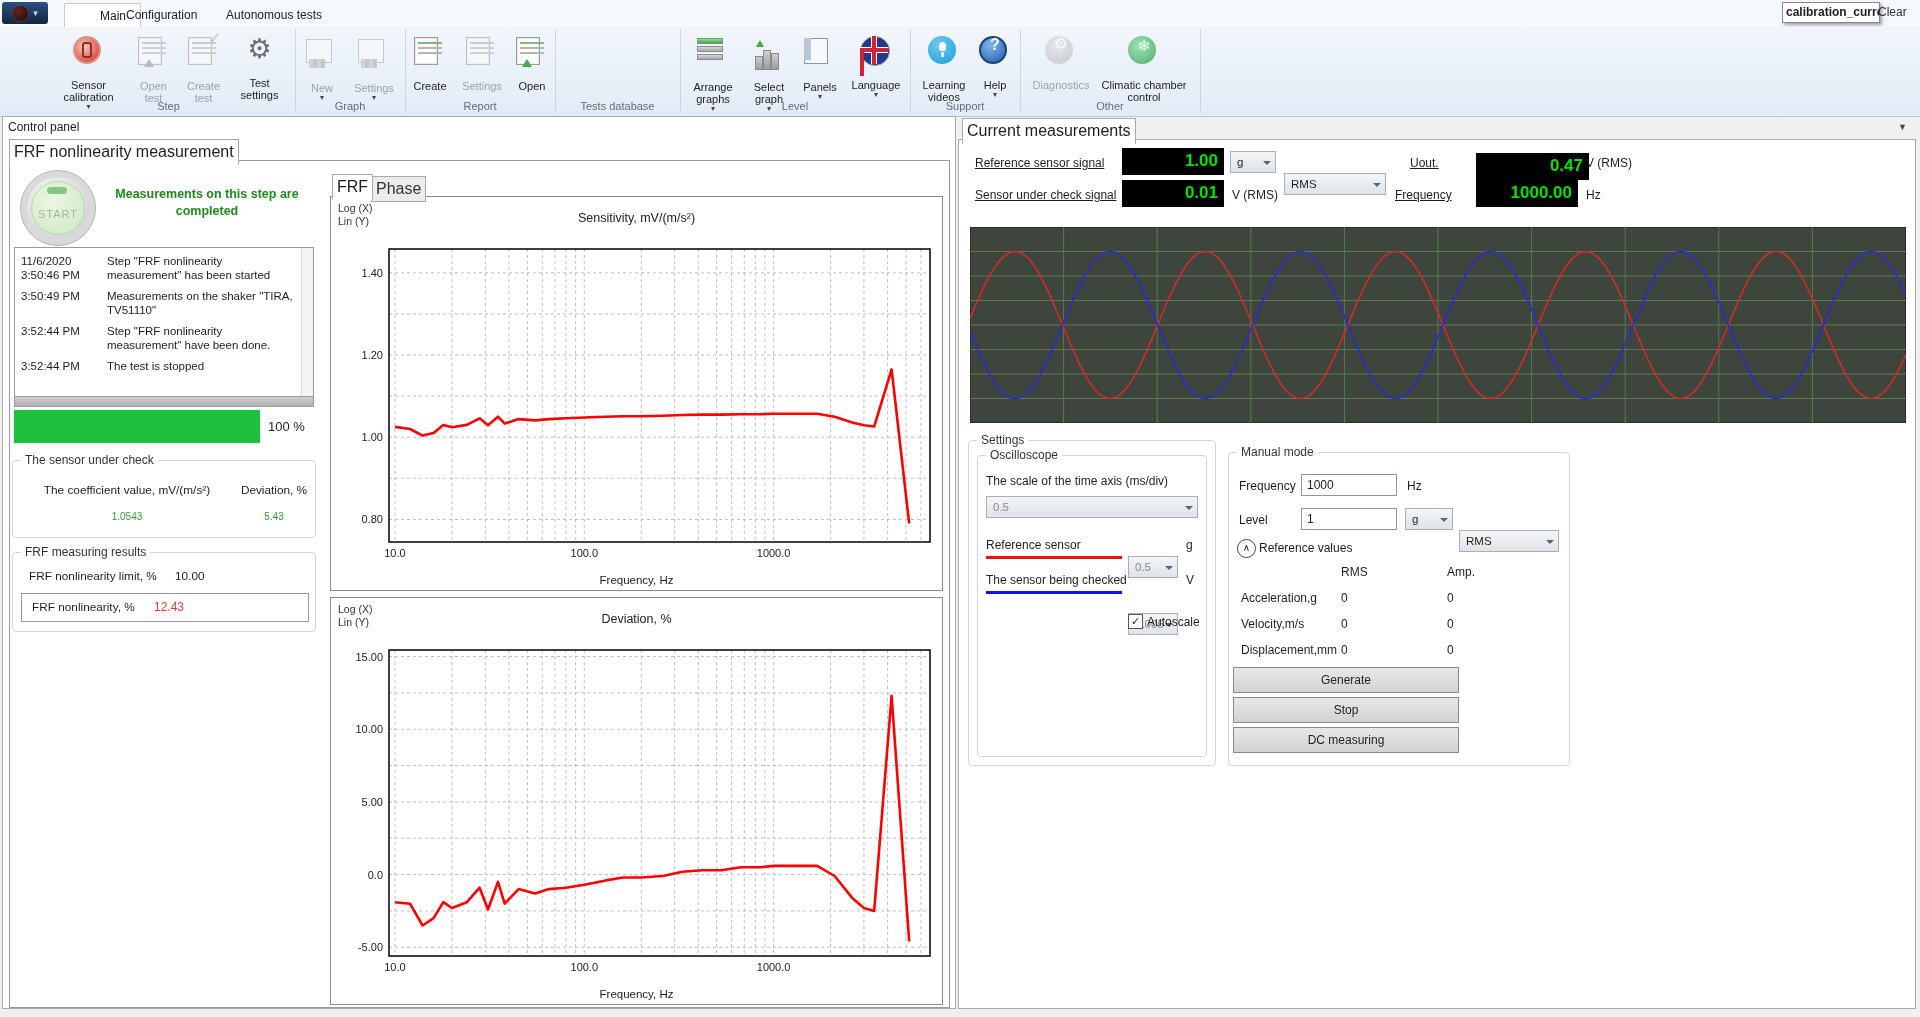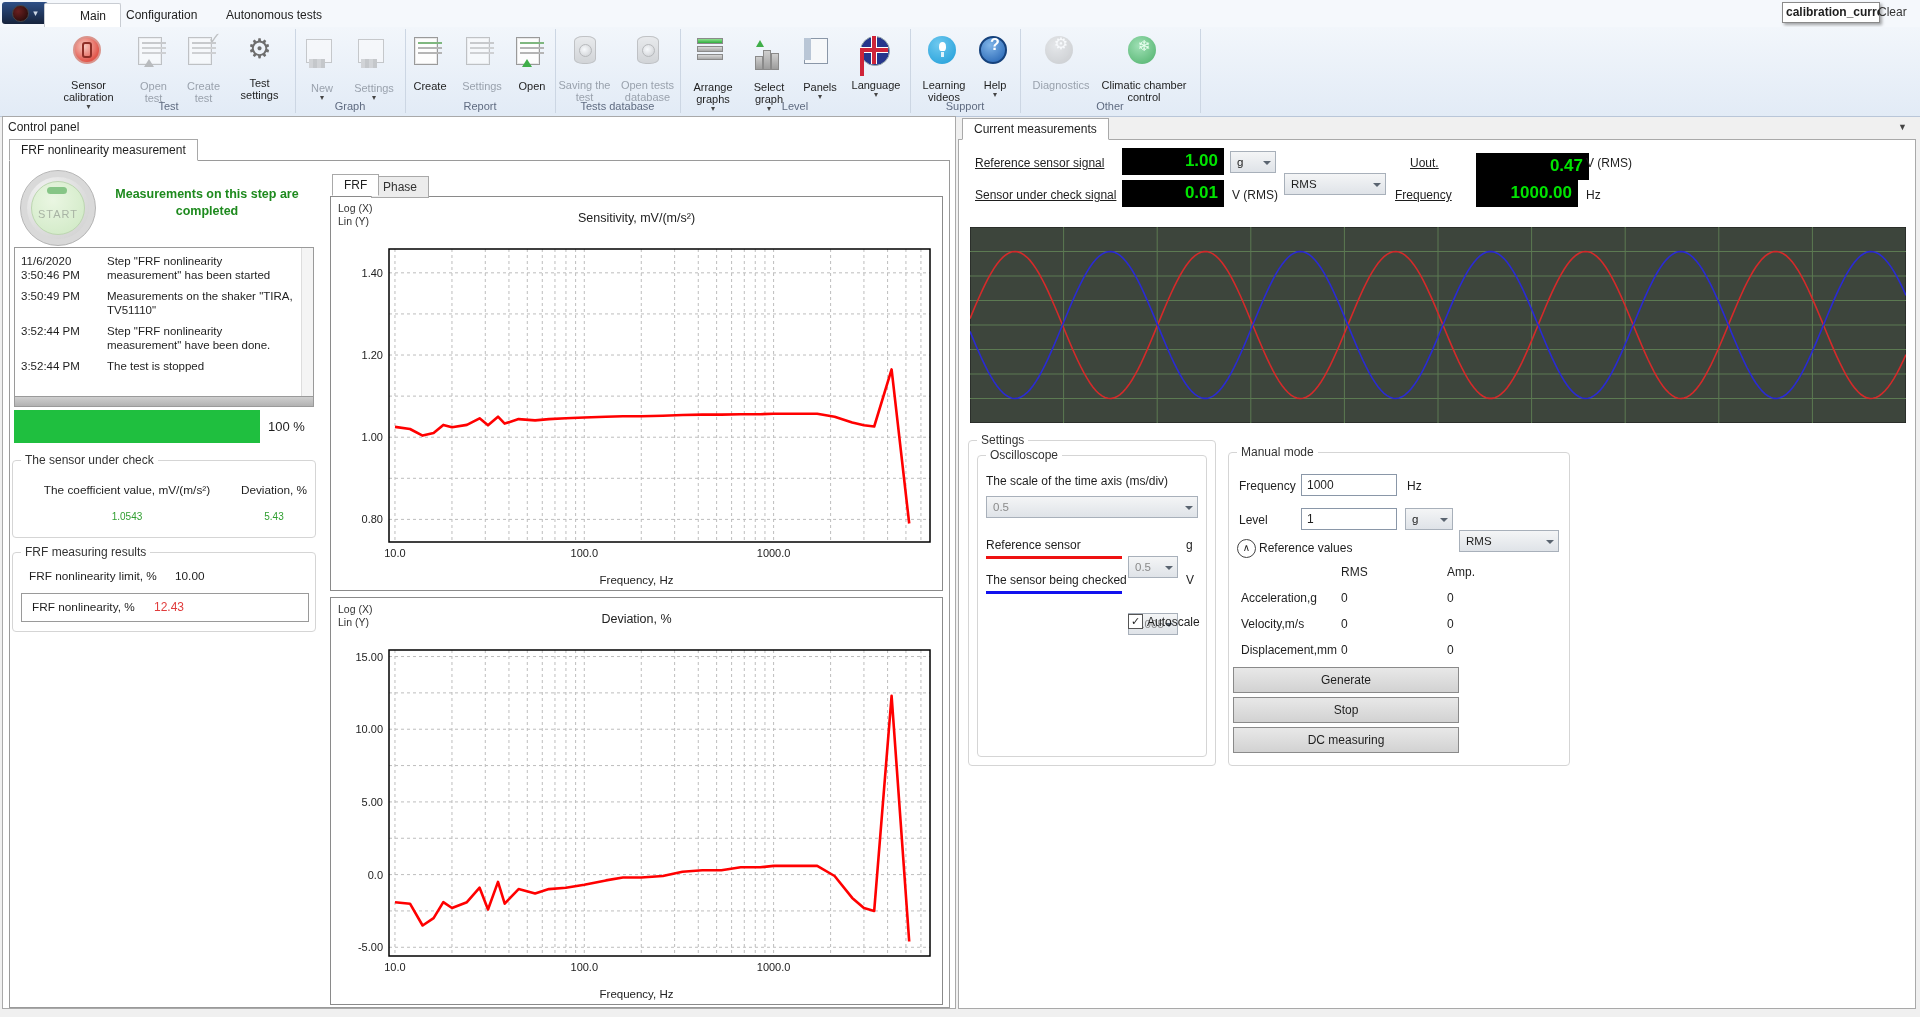--- a/index.html
+++ b/index.html
@@ -65,21 +65,21 @@
   .ic-bulb:after{content:"";position:absolute;left:11px;top:6px;width:7px;height:9px;border-radius:50% 50% 40% 40%;background:#fff;}
   .ic-bulb:before{content:"";position:absolute;left:13px;top:16px;width:3px;height:5px;background:#dff3fc;}
   .ic-help{width:28px;height:28px;margin-top:2px;border-radius:50%;background:radial-gradient(circle at 38% 30%,#7fb4e8,#1f5fb0);border:2px solid #16427c;box-sizing:border-box;}
   .ic-help:after{content:"?";position:absolute;left:0;right:0;top:3px;color:#fff;font-size:16px;font-weight:bold;}
   .ic-diag{width:28px;height:28px;margin-top:2px;border-radius:50%;background:radial-gradient(circle at 40% 35%,#cfe0ec,#8fb2c9);}
   .ic-diag:after{content:"⚙";position:absolute;left:0;right:0;top:2px;font-size:16px;color:#ffffff;}
   .ic-climate{width:28px;height:28px;margin-top:2px;border-radius:50%;background:radial-gradient(circle at 40% 35%,#9fe0b5,#4db06a);}
   .ic-climate:after{content:"❄";position:absolute;left:0;right:0;top:4px;font-size:15px;color:#eafff0;}
   
   .panelbox{border:1px solid #a9a9a9;background:#fff;}
-  .ptab{background:#fff;border:1px solid #a9a9a9;border-bottom:1px solid #fff;font-size:12px;padding:3px 11px;z-index:3;}
+  .ptab{background:#fff;border:1px solid #a9a9a9;border-bottom:1px solid #fff;font-size:16px;padding:3px 4px;z-index:3;}
   .ptab.inactive{background:#ececec;border-bottom:1px solid #a9a9a9;color:#333;z-index:1;}
   .ptitle{font-size:12px;color:#1e1e1e;}
   
   #startbtn{left:20px;top:170px;width:74px;height:74px;border-radius:50%;background:radial-gradient(circle at 35% 30%,#f2f2f2,#c9c9c9);border:1px solid #b5b5b5;box-shadow:inset 0 0 0 6px #d9d9d9;}
   #startbtn .inner{position:absolute;left:10px;top:10px;width:52px;height:52px;border-radius:50%;background:radial-gradient(circle at 40% 35%,#eaf6e2,#cde8c2);border:1px solid #bcd6b0;}
   #startbtn .pill{position:absolute;left:26px;top:16px;width:20px;height:7px;border-radius:4px;background:#86c586;}
   #startbtn .stxt{position:absolute;left:0;right:0;top:37px;text-align:center;font-size:11px;letter-spacing:1px;color:#a8b3a4;}
   #stepmsg{left:100px;top:186px;width:214px;text-align:center;font-size:12.5px;font-weight:bold;color:#1e8a1e;line-height:17px;}
   
   #logbox{left:14px;top:247px;width:298px;height:148px;border:1px solid #9a9a9a;background:#fff;overflow:hidden;}
@@ -116,21 +116,21 @@
 </head>
 <body>
 
 <div id="page">
 
   <div class="abs" id="titlebar">
     <div class="abs" id="appbtn">
       <span id="applogo"></span>
       <span class="appdd">▾</span>
     </div>
-    <div class="abs toptab active" style="left:44px;padding-left:35px;">Main</div>
+    <div class="abs toptab active" style="left:64px;padding-left:35px;">Main</div>
     <div class="abs toptab" style="left:112px;">Configuration</div>
     <div class="abs toptab" style="left:212px;">Autonomous tests</div>
     <div class="abs" id="fname">calibration_curre</div>
     <div class="abs" id="clearbtn">Clear</div>
   </div>
 
   <div class="abs" id="ribbon">
     <div class="rgroup" style="left:42px;width:253px;">
       <div class="ritems">
         <div class="ritem" style="width:78px;">
@@ -158,21 +158,21 @@
                 <i></i>
               </div>
             </div>
           <span class="lbl">Create test</span>
         </div>
         <div class="ritem" style="width:56px;">
           <div class="ic ic-gear">⚙</div>
           <span class="lbl">Test settings</span>
         </div>
       </div>
-      <div class="glabel">Test</div>
+      <div class="glabel">Step</div>
     </div>
 
     <div class="rgroup" style="left:295px;width:110px;">
       <div class="ritems">
         <div class="ritem dis" style="width:44px;">
           <div class="ic">
               <div class="ic-chart"></div>
             </div>
           <span class="lbl">New</span>
           <span class="dd">▾</span>
@@ -218,34 +218,20 @@
                 <i></i>
               </div>
             </div>
           <span class="lbl">Open</span>
         </div>
       </div>
       <div class="glabel">Report</div>
     </div>
 
     <div class="rgroup" style="left:555px;width:125px;">
-      <div class="ritems">
-        <div class="ritem dis" style="width:56px;">
-          <div class="ic">
-              <div class="ic-db"></div>
-            </div>
-          <span class="lbl">Saving the test</span>
-        </div>
-        <div class="ritem dis" style="width:62px;">
-          <div class="ic">
-              <div class="ic-db"></div>
-            </div>
-          <span class="lbl">Open tests database</span>
-        </div>
-      </div>
       <div class="glabel">Tests database</div>
     </div>
 
     <div class="rgroup" style="left:680px;width:230px;">
       <div class="ritems">
         <div class="ritem" style="width:56px;">
           <div class="ic">
               <div class="ic-bars">
                 <i></i>
                 <i></i>

